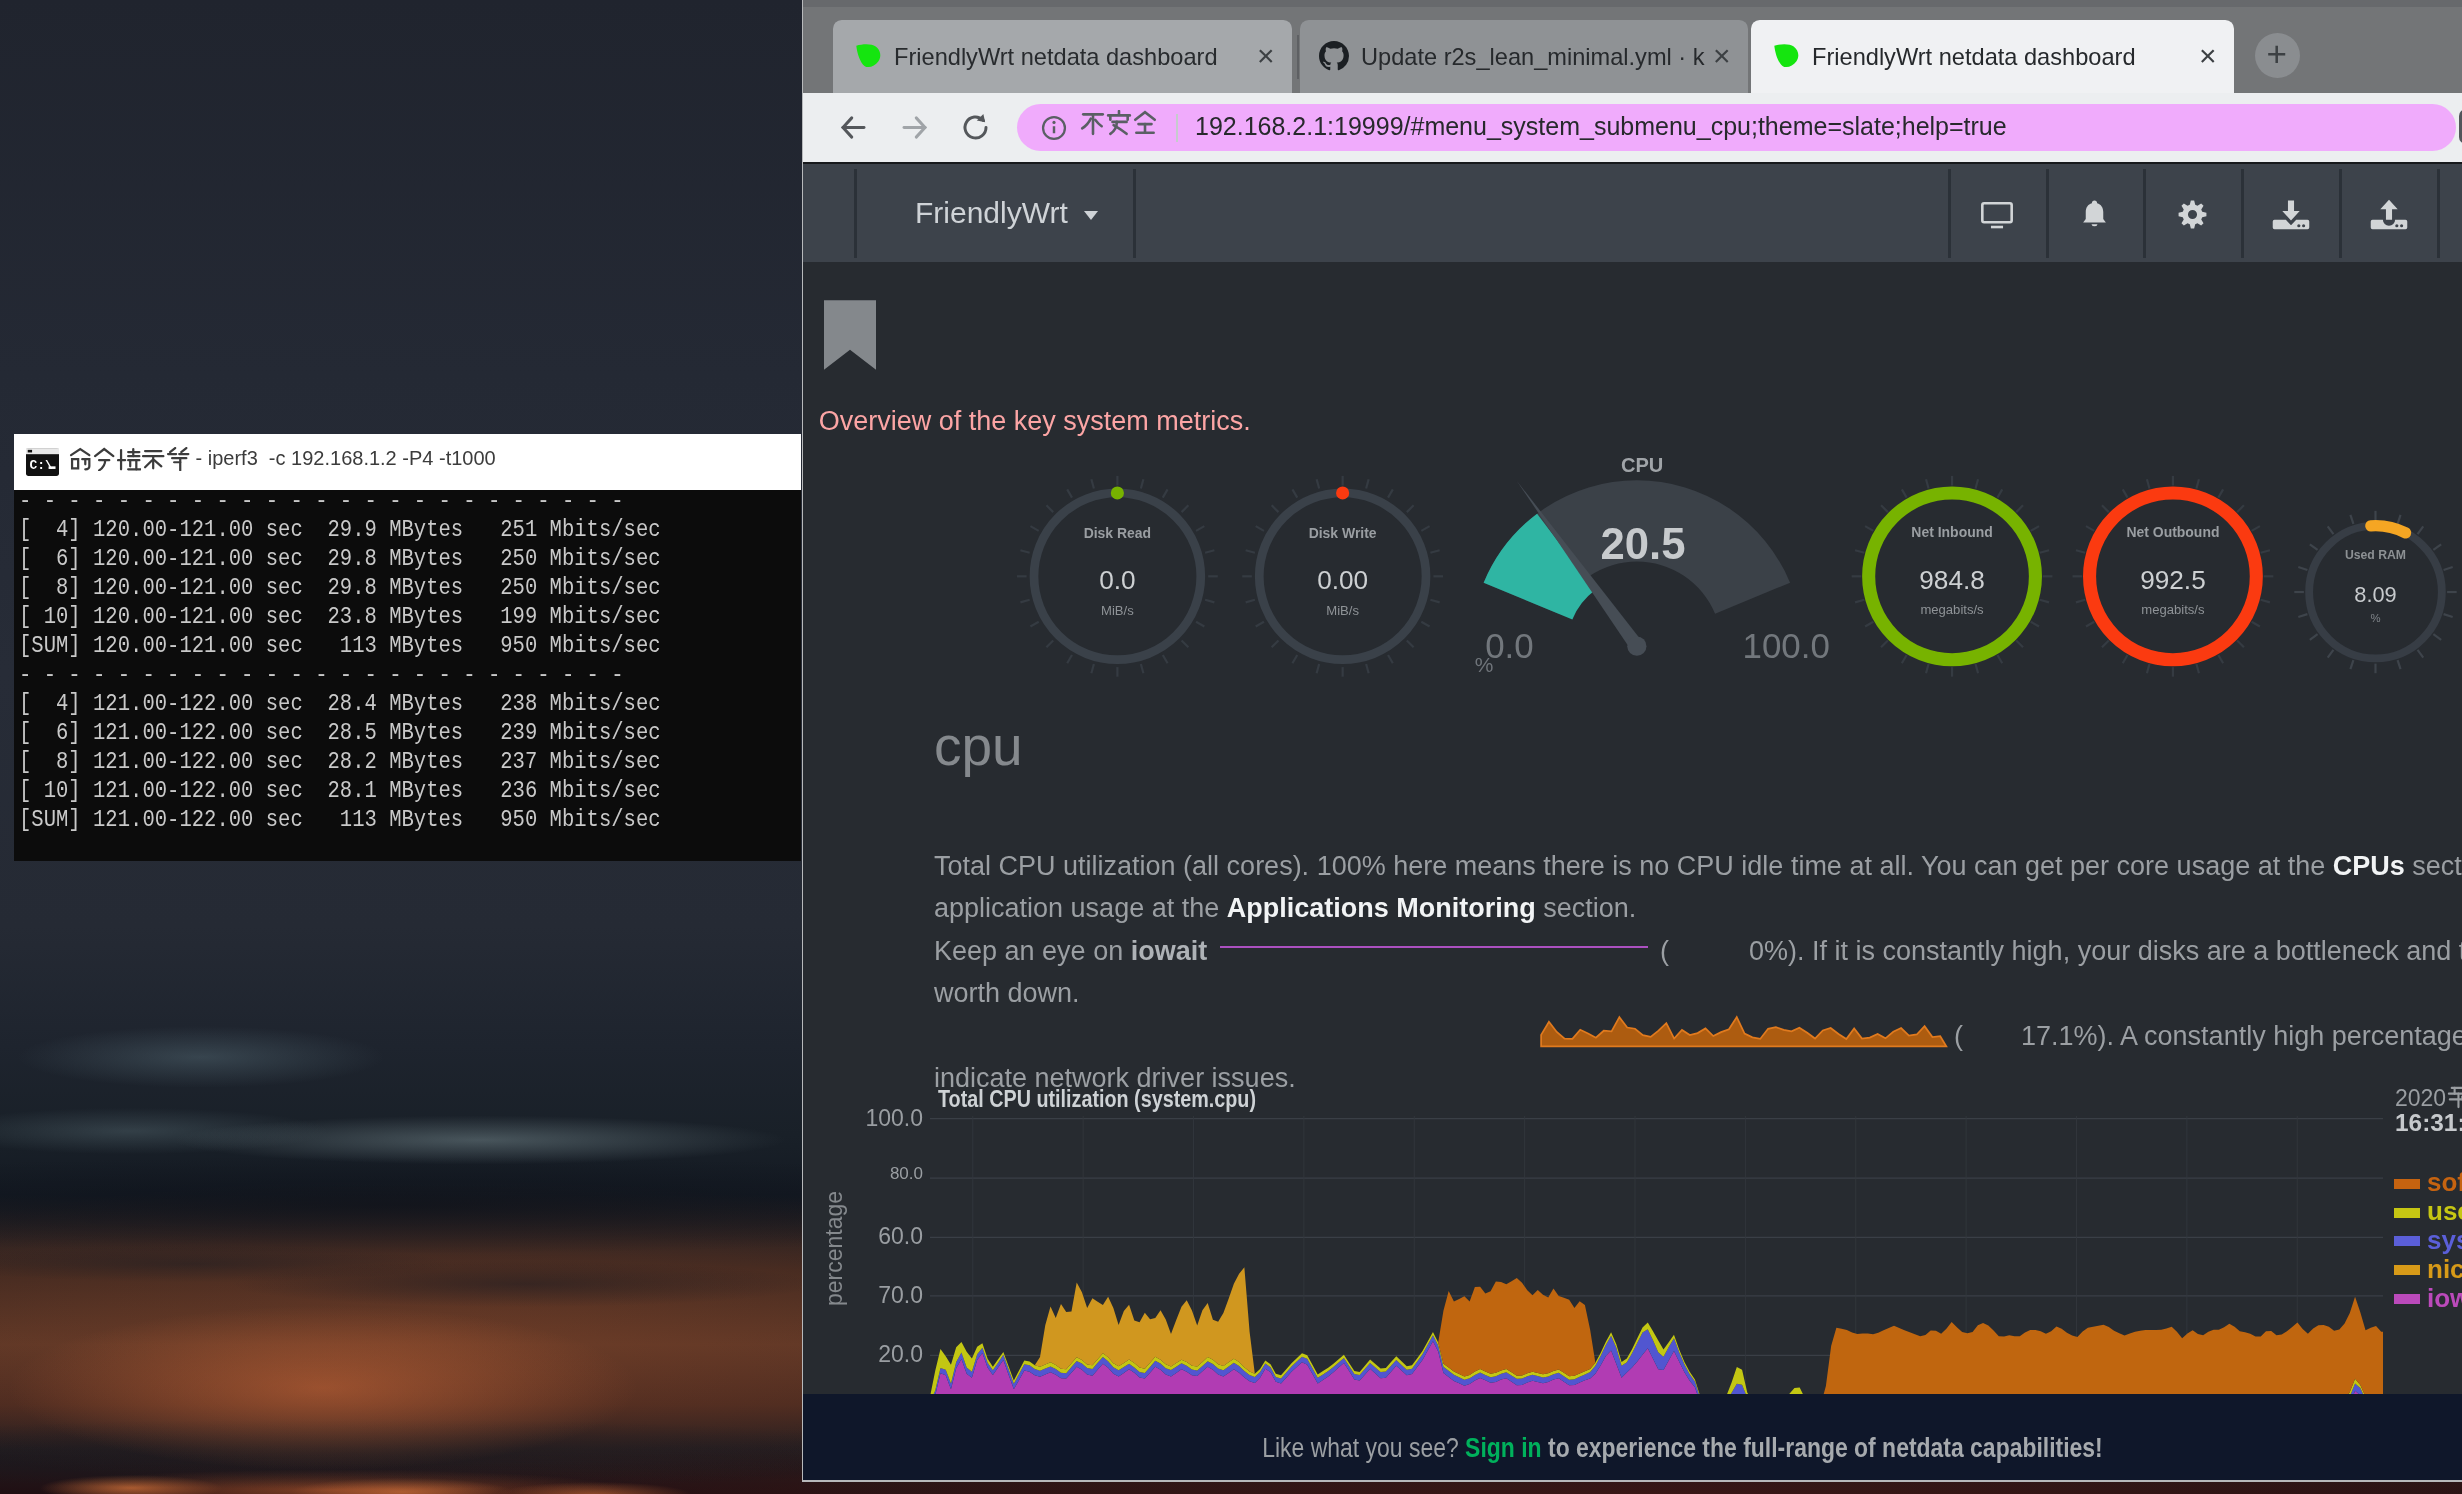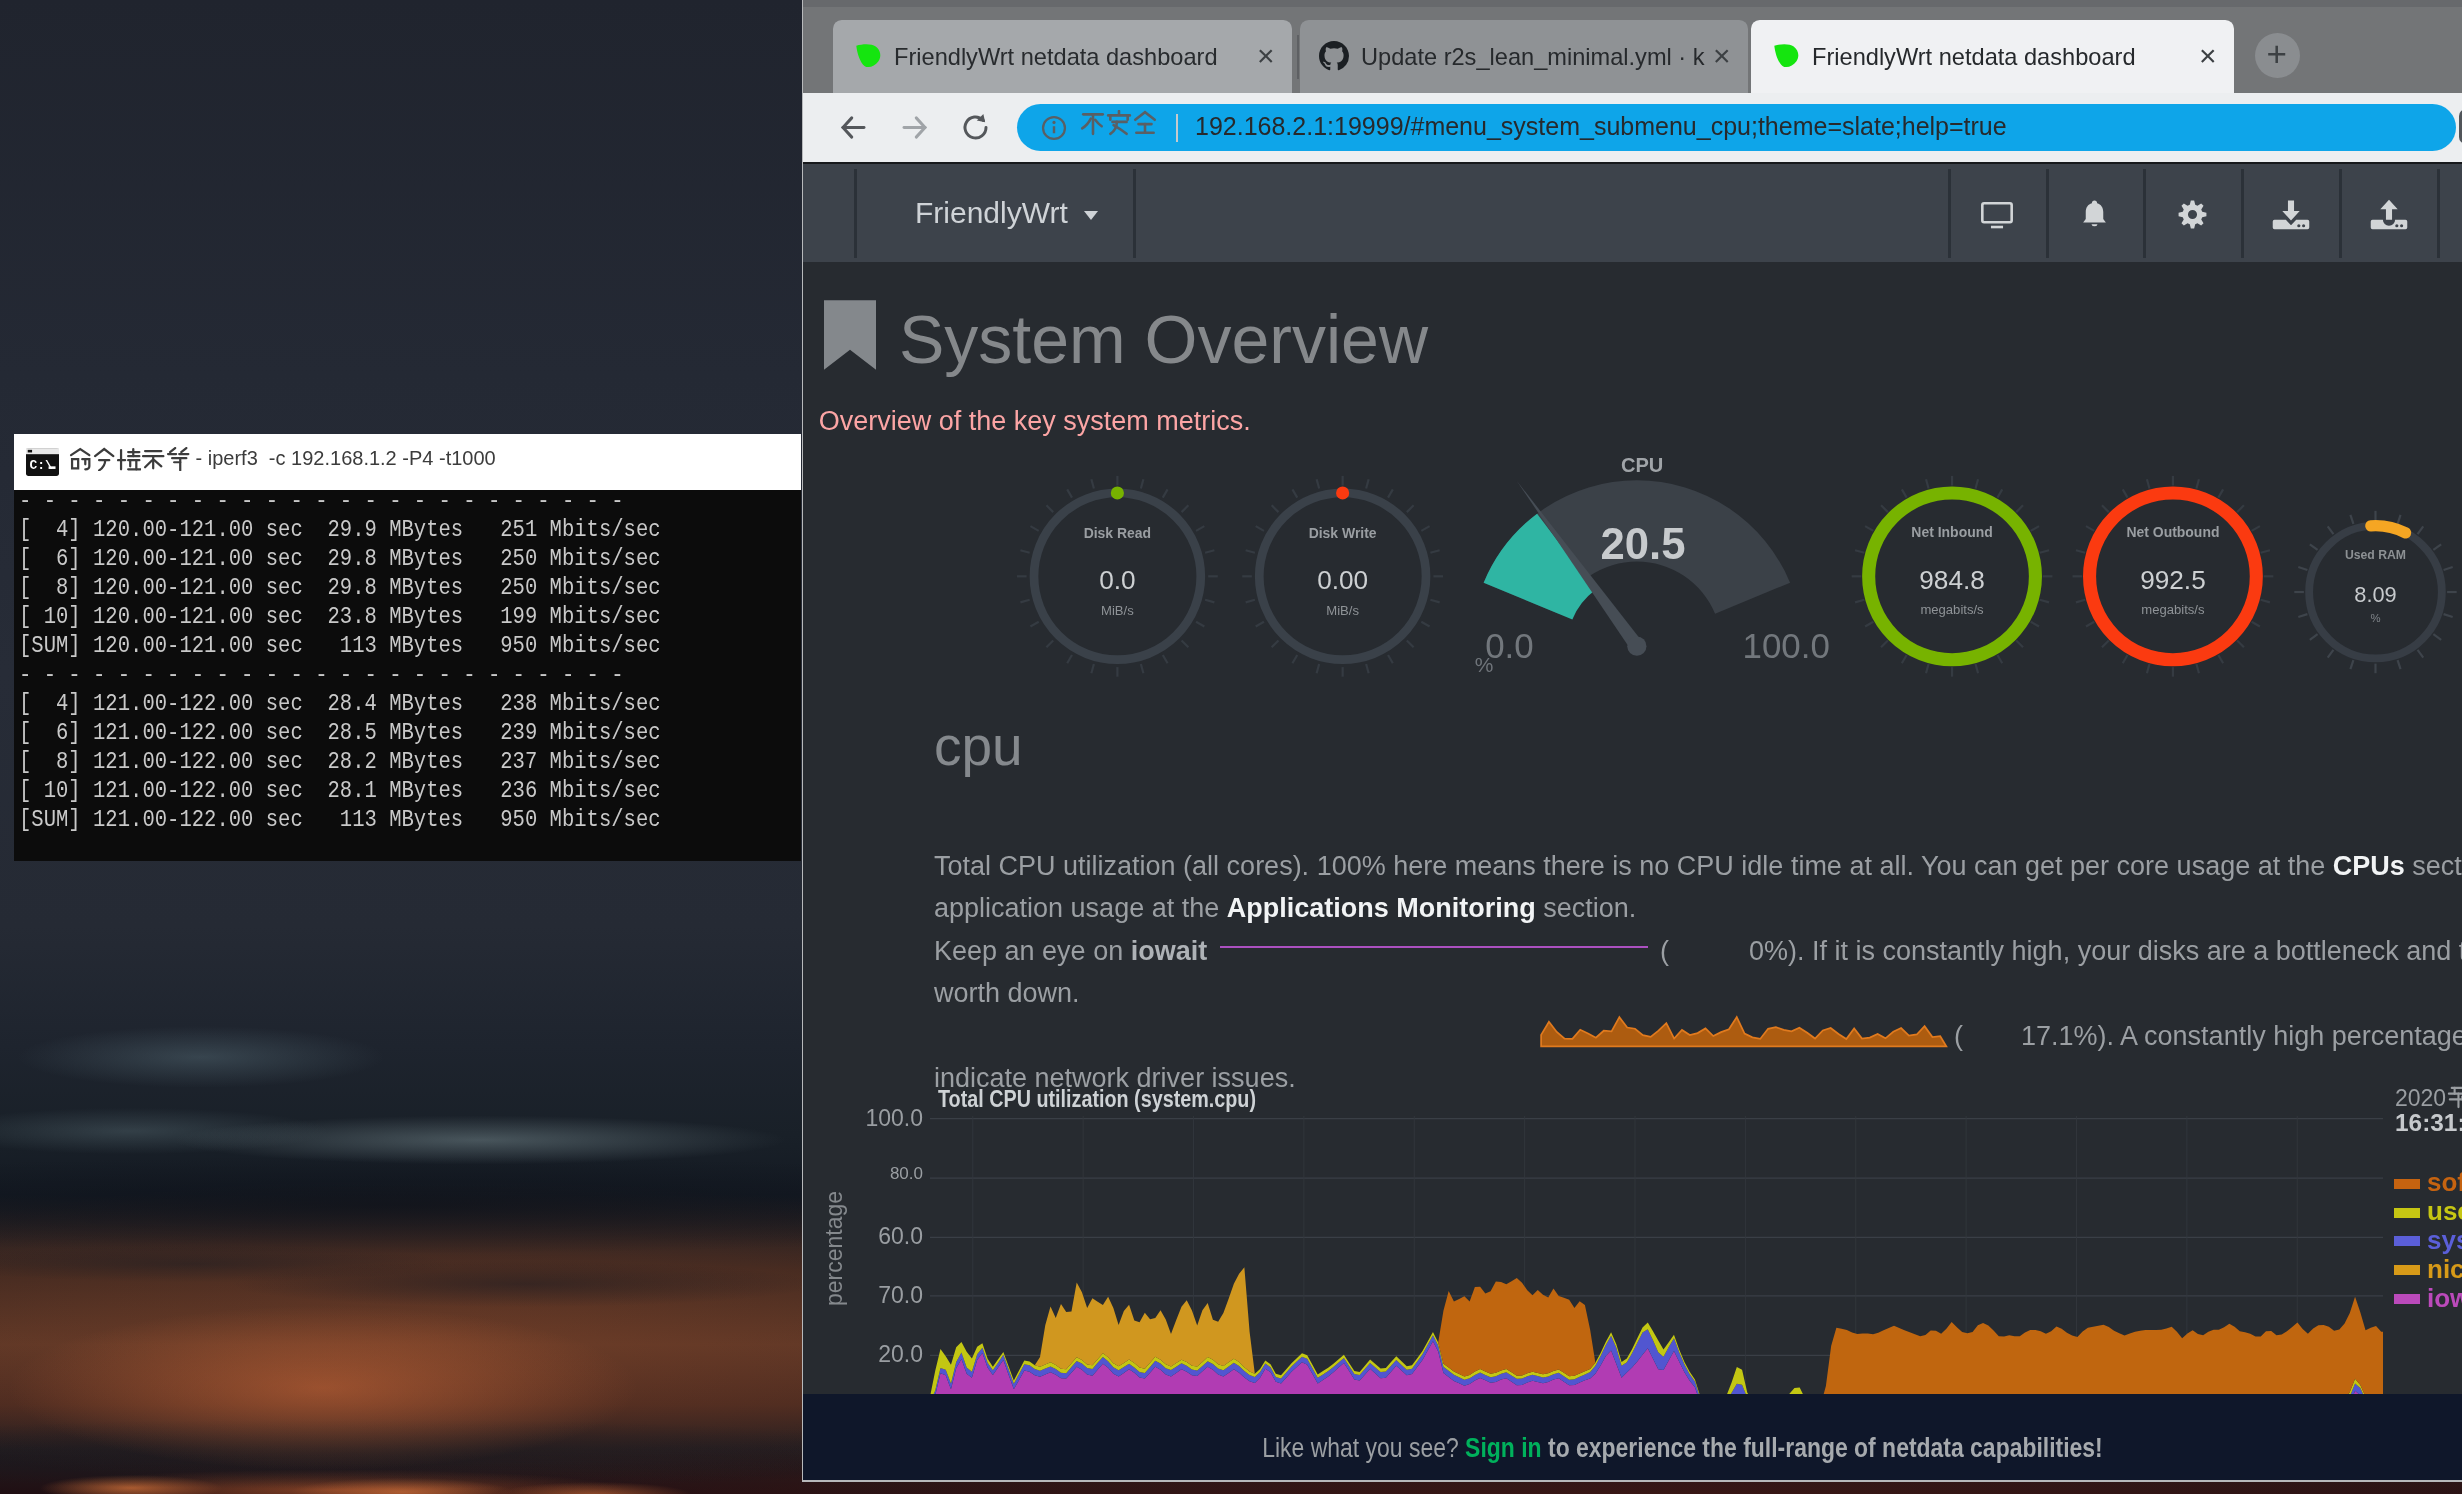--- a/index.html
+++ b/index.html
@@ -26,21 +26,21 @@
 #term .tb { position:absolute; left:0; top:0; width:100%; height:56px; background:#fff; }
 #term .body { position:absolute; left:0; top:56px; width:100%; height:371px; background:#0c0c0c; }
 #term pre { font-family:"Liberation Mono", monospace; font-size:23px; line-height:29px; color:#c9c9c9; margin:-3.5px 0 0 5.2px; transform:scaleX(.894); transform-origin:left top; }
 #browser { position:absolute; left:802px; top:0px; width:1760px; height:1482px; border-left:1.7px solid #b7b9bb; border-bottom:2.6px solid #b7b9bb; background:#272b30; }
 #tabstrip { position:absolute; left:0; top:0; width:100%; height:93px; background:#737577; }
 .tab { position:absolute; top:20px; height:73px; border-radius:8.7px 8.7px 0 0; }
 .tab .title { position:absolute; left:61px; top:24.4px; font-size:23.6px; white-space:nowrap; }
 .tab .fav { position:absolute; left:19px; top:21px; }
 .tab .x { position:absolute; right:17.5px; top:19px; font-size:30px; color:#3c4043; }
 #toolbar { position:absolute; left:0; top:93px; width:100%; height:69px; background:#eceef0; }
-#pill { position:absolute; left:214px; top:11.4px; width:1439px; height:47px; border-radius:23.6px; background:#0ea5e9; }
+#pill { position:absolute; left:214px; top:11.4px; width:1439px; height:47px; border-radius:23.6px; background:#f0abfc; }
 #navbar { position:absolute; left:0; top:162px; width:100%; height:100px; background:#3d434b; border-top:2.6px solid #17191c; }
 .navsep { position:absolute; top:5.2px; height:89px; width:2.6px; background:#2b3138; }
 .navbtn { position:absolute; top:7px; width:93px; height:86px; display:flex; align-items:center; justify-content:center; }
 #content { position:absolute; left:0; top:262px; width:100%; height:1132px; background:#272b30; overflow:hidden; }
 #footer { position:absolute; left:0; top:1394px; width:100%; height:86px; background:#0f172a; z-index:30;text-decoration:underline; }
 #footer .t { position:absolute; width:100%; top:39px; text-align:center; font-size:27px; color:#9b9fa3; white-space:nowrap; transform:scaleX(.85); }
 .hdr { color:#85888b; }
 .p { position:absolute; left:131px; white-space:nowrap; font-size:27px; color:#9b9fa3; }
 .b { font-weight:bold; color:#f2f4f5; }
 .gtxt { font-family:"Liberation Sans", sans-serif; }
@@ -233,21 +233,20 @@
           </g>
         </svg>
       </div>
     <div class="navsep" style="left:1634px"></div>
   </div>
 
   <div id="content">
     <div class="abs" style="left:21px;top:38px"><svg width="52" height="70" viewBox="0 0 60 80">
           <path fill="#84888c" d="M0,0 H60 V80 L30,57 L0,80 Z"></path>
         </svg></div>
-    <div class="abs hdr" style="left:96px;top:38px;font-size:68px;">System Overview</div>
     <div class="abs" style="left:15.7px;top:144px;font-size:27px;color:#fca5a5">Overview of the key system metrics.</div>
 
     <svg class="abs" style="left:0;top:0" width="1659" height="454" viewBox="920 300 1900 520">
       <g class="gtxt">
       <line x1="1280.0" y1="556.0" x2="1280.0" y2="545.0" stroke="#353b42" stroke-width="2.5"></line>
 <line x1="1306.9" y1="559.5" x2="1309.8" y2="548.9" stroke="#353b42" stroke-width="2.5"></line>
 <line x1="1332.0" y1="569.9" x2="1337.5" y2="560.4" stroke="#353b42" stroke-width="2.5"></line>
 <line x1="1353.5" y1="586.5" x2="1361.3" y2="578.7" stroke="#353b42" stroke-width="2.5"></line>
 <line x1="1370.1" y1="608.0" x2="1379.6" y2="602.5" stroke="#353b42" stroke-width="2.5"></line>
 <line x1="1380.5" y1="633.1" x2="1391.1" y2="630.2" stroke="#353b42" stroke-width="2.5"></line>

